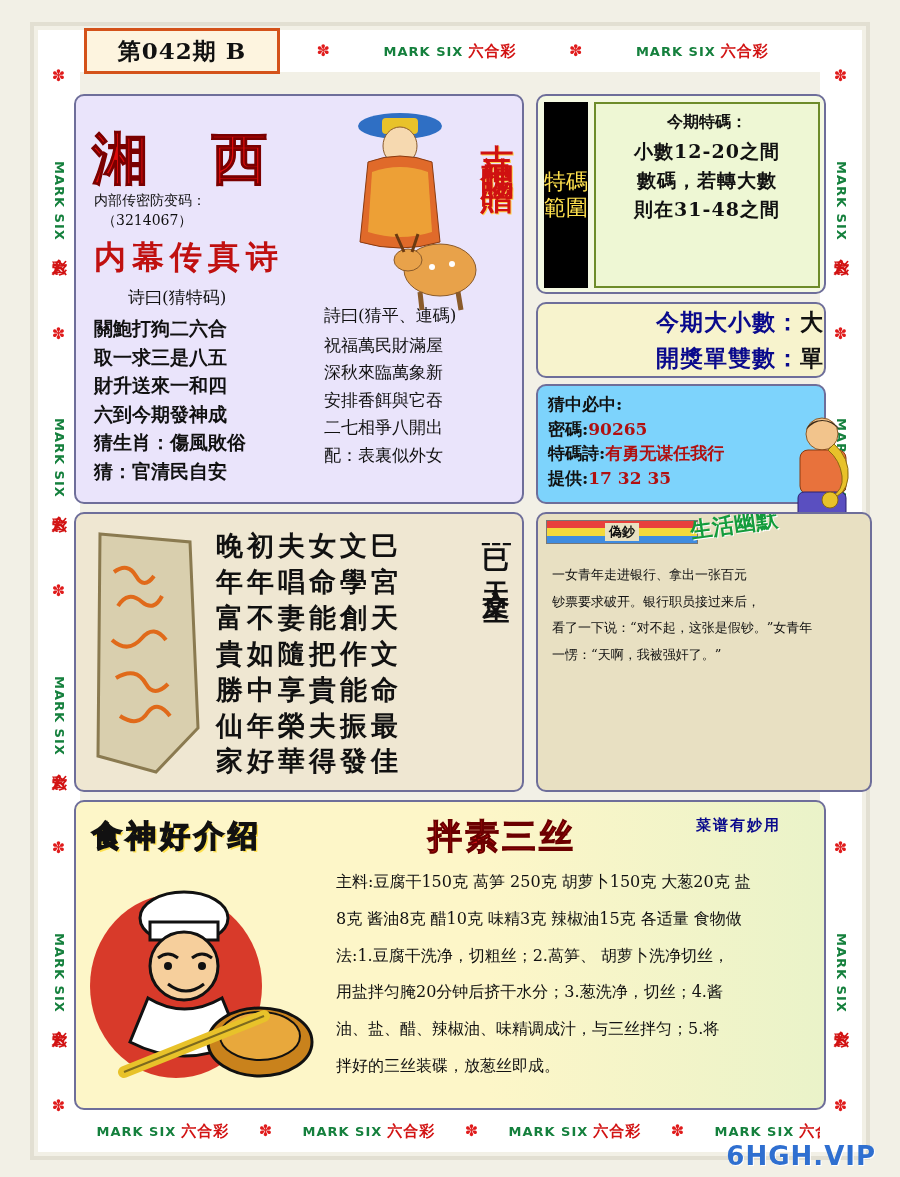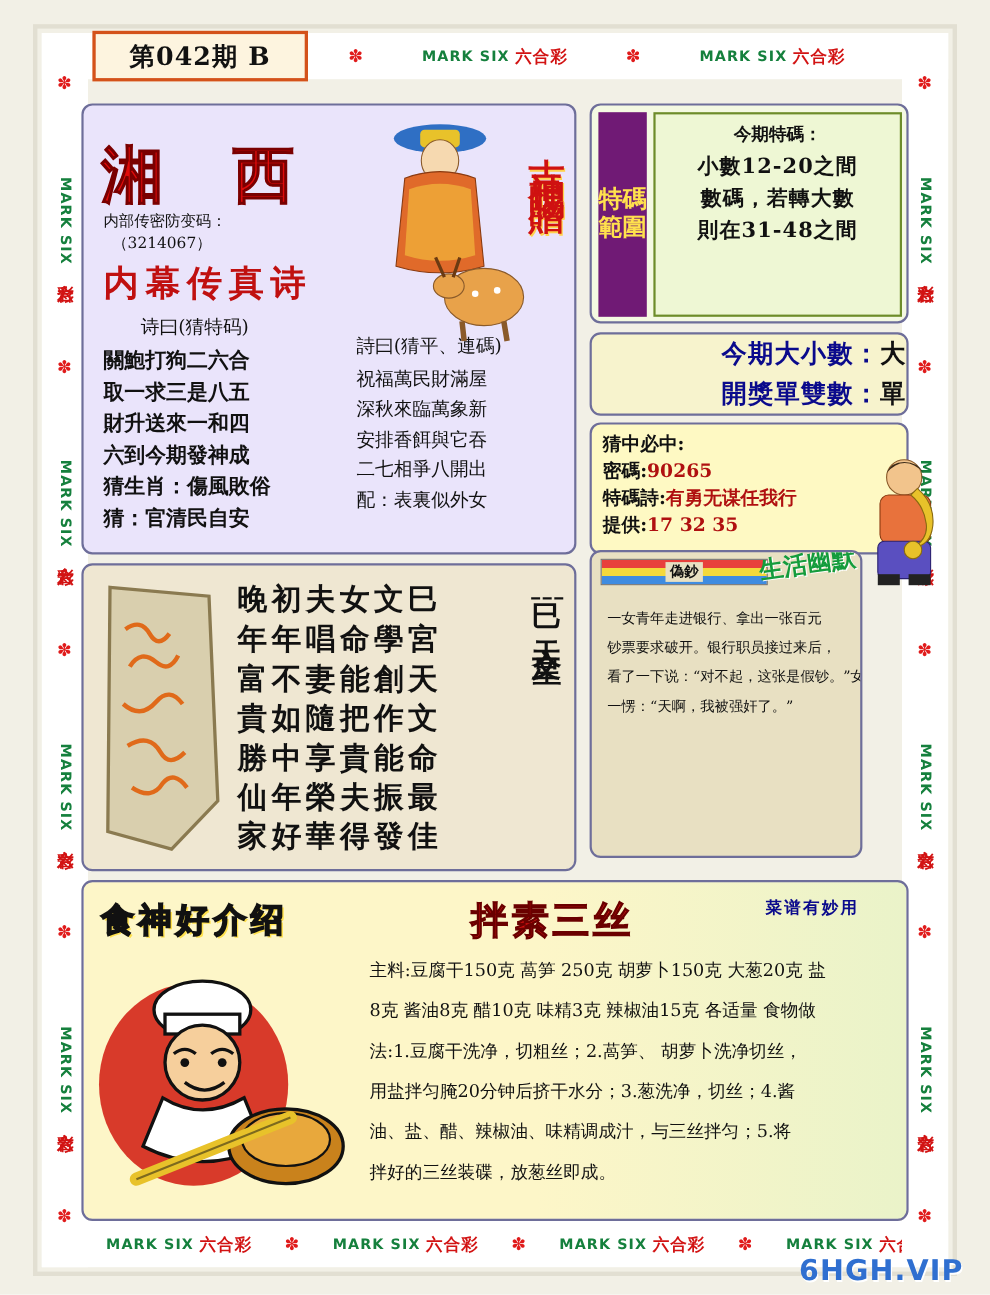--- a/index.html
+++ b/index.html
@@ -112,24 +112,24 @@
     font-size:33px;font-weight:bold;color:#cf1111;letter-spacing:12px;
     text-shadow:1px 1px 0 #ffd24d;
   }
   
   .card-range{
     left:462px;top:14px;width:290px;height:200px;
     background:#f4f9e2;
   }
   .range-vlabel{
     position:absolute;left:6px;top:6px;width:44px;height:186px;
-    background:#701a75;color:#ffe14d;
+    background:#000000;color:#ffe14d;
     display:flex;flex-direction:column;align-items:center;justify-content:center;
     font-family:"DejaVu Serif","Liberation Serif",serif;
-    font-size:22px;font-weight:bold;line-height:1.18;
+    font-size:22px;font-weight:normal;line-height:1.18;
   }
   .range-box{
     position:absolute;left:56px;top:6px;width:226px;height:186px;
     border:2px solid #6d8c2a;background:#eef7d4;box-sizing:border-box;
     padding:8px 6px 0 6px;
   }
   .range-title{
     text-align:center;font-size:16px;font-weight:bold;color:#111;
     font-family:"DejaVu Serif","Liberation Serif",serif;margin-bottom:4px;
   }
@@ -145,21 +145,21 @@
   }
   .size-line{
     font-family:"DejaVu Serif","Liberation Serif",serif;
     font-size:23px;font-weight:bold;color:#0a0a8c;
     text-align:right;line-height:1.55;letter-spacing:1px;
   }
   .size-line .val{color:#111;}
   
   .card-hint{
     left:462px;top:304px;width:290px;height:120px;
-    background:#fef9c3;border:2px solid #6e6e9a;
+    background:#7dd3fc;border:2px solid #6e6e9a;
     padding:6px 10px;
   }
   .hint-line{
     font-family:"DejaVu Serif","Liberation Serif",serif;
     font-size:17px;font-weight:bold;color:#b01010;line-height:1.45;
   }
   .hint-line .k{color:#111;}
   
   .sax{
     position:absolute;left:690px;top:330px;width:120px;height:130px;
@@ -179,21 +179,21 @@
     letter-spacing:4px;
   }
   .midcol{
     position:absolute;right:8px;top:14px;
     writing-mode:vertical-rl;
     font-family:"DejaVu Serif","Liberation Serif",serif;
     font-size:27px;font-weight:bold;color:#111;letter-spacing:8px;
     height:250px;
   }
   .card-joke{
-    left:462px;top:420px;width:248px;height:280px;
+    left:462px;top:432px;width:336px;height:280px;
     background:#e8e0c2;border:2px solid #6e6e9a;
   }
   .joke-tab{
     position:absolute;left:8px;top:6px;width:150px;height:22px;
     background:linear-gradient(to bottom,#e8403c 0 33%,#f3d93c 33% 66%,#3f8ce0 66% 100%);
     border:1px solid #777;
   }
   .joke-tab span{
     position:absolute;left:58px;top:2px;font-size:13px;font-weight:bold;color:#111;
     font-family:"DejaVu Serif","Liberation Serif",serif;

